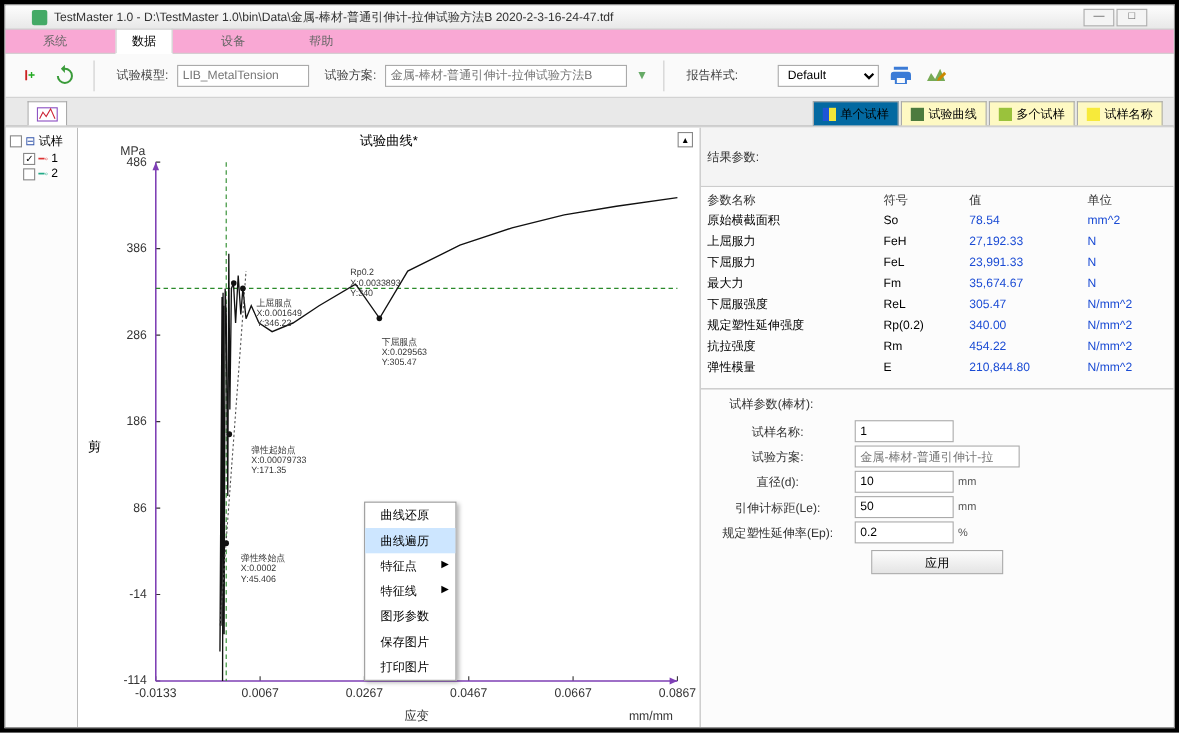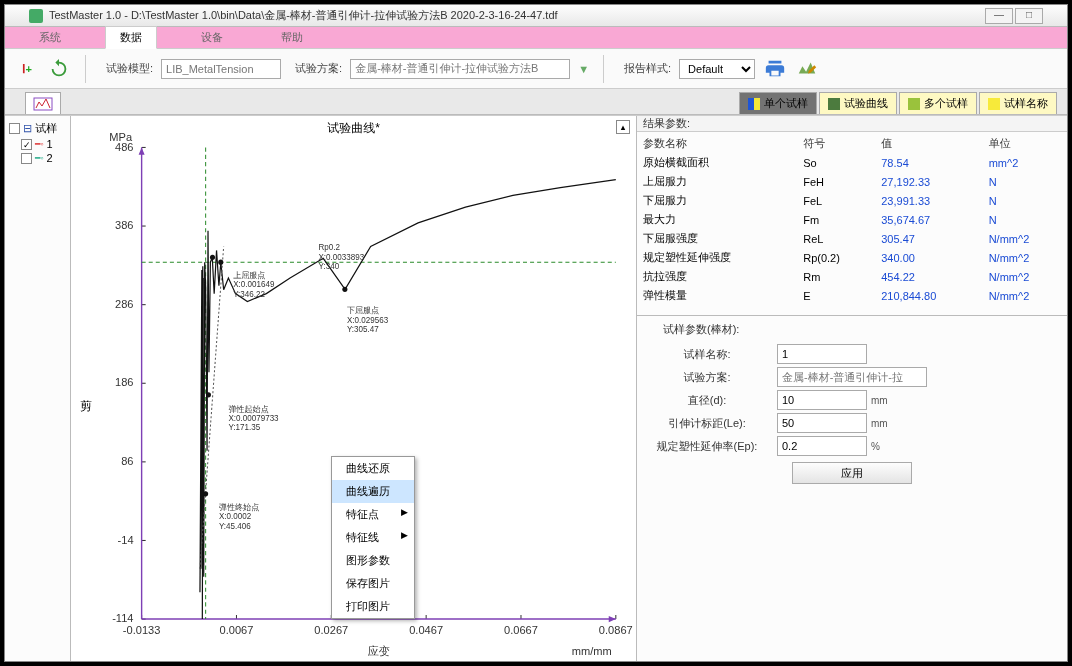--- a/index.html
+++ b/index.html
@@ -15,37 +15,37 @@
   .toolbar { height: 40px; background: #fafafa; border-bottom: 1px solid #ccc; display: flex; align-items: center; padding: 0 10px; gap: 8px; }
   .tb-icon { width: 24px; height: 24px; display: inline-flex; align-items: center; justify-content: center; cursor: pointer; }
   .lbl { color: #444; margin-left: 6px; }
   input[type=text], select { border: 1px solid #aaa; padding: 2px 4px; height: 20px; background: #fff; }
   .readonly { background: #eee; color: #777; }
   .tabstrip { height: 26px; background: #e9e9e9; border-bottom: 1px solid #bbb; display: flex; align-items: flex-end; position: relative; }
   .left-tab { position: absolute; left: 20px; bottom: 0; width: 36px; height: 22px; background: #fff; border: 1px solid #aaa; border-bottom: none; display: flex; align-items: center; justify-content: center; }
   .right-tabs { position: absolute; right: 10px; bottom: 0; display: flex; gap: 2px; }
   .rtab { height: 22px; padding: 0 8px; background: #fef9c3; border: 1px solid #aaa; border-bottom: none; display: flex; align-items: center; gap: 4px; cursor: pointer; }
   .rtab .sq { width: 12px; height: 12px; display: inline-block; }
-  .rtab.active { background: #737373; justify-content: flex-end; }
+  .rtab.active { background: #0369a1; justify-content: flex-end; }
   .mainrow { flex: 1; display: flex; border-top: 1px solid #ccc; overflow: hidden; }
   .sidebar { width: 66px; border-right: 1px solid #bbb; padding: 4px; background: #fcfcfc; }
   .tree-row { display: flex; align-items: center; gap: 3px; padding: 1px 0; }
   .cb { width: 11px; height: 11px; border: 1px solid #888; display: inline-block; background: #fff; }
   .cb.checked::after { content: "✓"; font-size: 9px; position: relative; top: -2px; left: 1px; }
   .chart-area { flex: 1; position: relative; background: #fff; border-right: 1px solid #bbb; }
   .chart-toprt { position: absolute; top: 4px; right: 6px; width: 14px; height: 14px; border: 1px solid #888; background: #fff; text-align: center; line-height: 12px; font-size: 9px; cursor: pointer; }
   .chart-title { position: absolute; top: 4px; left: 0; right: 0; text-align: center; font-size: 12px; }
   svg.plot { position: absolute; top: 0; left: 0; width: 100%; height: 100%; }
   .ylabel { position: absolute; left: 6px; top: 50%; transform: translateY(-50%); writing-mode: vertical-rl; font-size: 12px; }
   .context-menu { position: absolute; background: #fff; border: 1px solid #999; box-shadow: 2px 2px 4px rgba(0,0,0,0.3); z-index: 50; }
   .cm-item { padding: 4px 24px 4px 14px; white-space: nowrap; cursor: pointer; position: relative; }
   .cm-item.hover { background: #cde6ff; }
   .cm-item .arrow { position: absolute; right: 6px; top: 4px; font-size: 9px; }
   .rightpane { width: 430px; display: flex; flex-direction: column; background: #fcfcfc; }
-  .section-title { padding: 0 6px; border-bottom: 1px solid #ccc; color: #333; background: #f4f4f4; }
+  .section-title { padding: 19px 6px; border-bottom: 1px solid #ccc; color: #333; background: #f4f4f4; }
   .result-table { width: 100%; border-collapse: collapse; }
   .result-table th, .result-table td { text-align: left; padding: 2px 6px; font-size: 11px; }
   .result-table th { color: #333; font-weight: normal; }
   .result-table td.num { color: #1a4bd4; }
   .form-area { border-top: 1px solid #bbb; padding: 6px 10px; }
   .form-row { display: flex; align-items: center; margin: 3px 0; }
   .form-row .flabel { width: 130px; text-align: center; padding-right: 10px; color: #333; }
   .form-row input { width: 90px; }
   .form-row .unit { margin-left: 4px; color: #555; font-size: 10px; }
   .apply-btn { width: 120px; height: 22px; margin: 6px auto 0; display: block; background: linear-gradient(#fdfdfd,#e4e4e4); border: 1px solid #aaa; cursor: pointer; }
@@ -79,21 +79,21 @@
         </svg>
     </span>
     <span style="width:1px;height:28px;background:#ccc;margin:0 6px;"></span>
     <span class="lbl">试验模型:</span>
     <input type="text" class="readonly" readonly="" style="width: 120px;" value="LIB_MetalTension">
     <span class="lbl">试验方案:</span>
     <input type="text" class="readonly" readonly="" style="width: 220px;" value="金属-棒材-普通引伸计-拉伸试验方法B">
     <span style="color:#6a6;">▼</span>
     <span style="width:1px;height:28px;background:#ccc;margin:0 6px;"></span>
     <span class="lbl">报告样式:</span>
-    <select style="width:76px;"><option>Default</option></select>
+    <select style="width:92px;margin-left:28px;"><option>Default</option></select>
     <span class="tb-icon">
       <svg width="22" height="22" viewBox="0 0 24 24">
           <path fill="#3b7bd6" d="M19 8H5a3 3 0 00-3 3v5h4v4h12v-4h4v-5a3 3 0 00-3-3zm-3 11H8v-5h8zm3-13H5V3h14z"></path>
         </svg>
     </span>
     <span class="tb-icon">
       <svg width="22" height="22" viewBox="0 0 24 24">
           <path fill="#7a5" d="M3 17l4-8 4 6 5-10 5 12H3z"></path>
           <path fill="#c80" d="M14 14l6-6 2 2-6 6-3 1z"></path>
         </svg>

